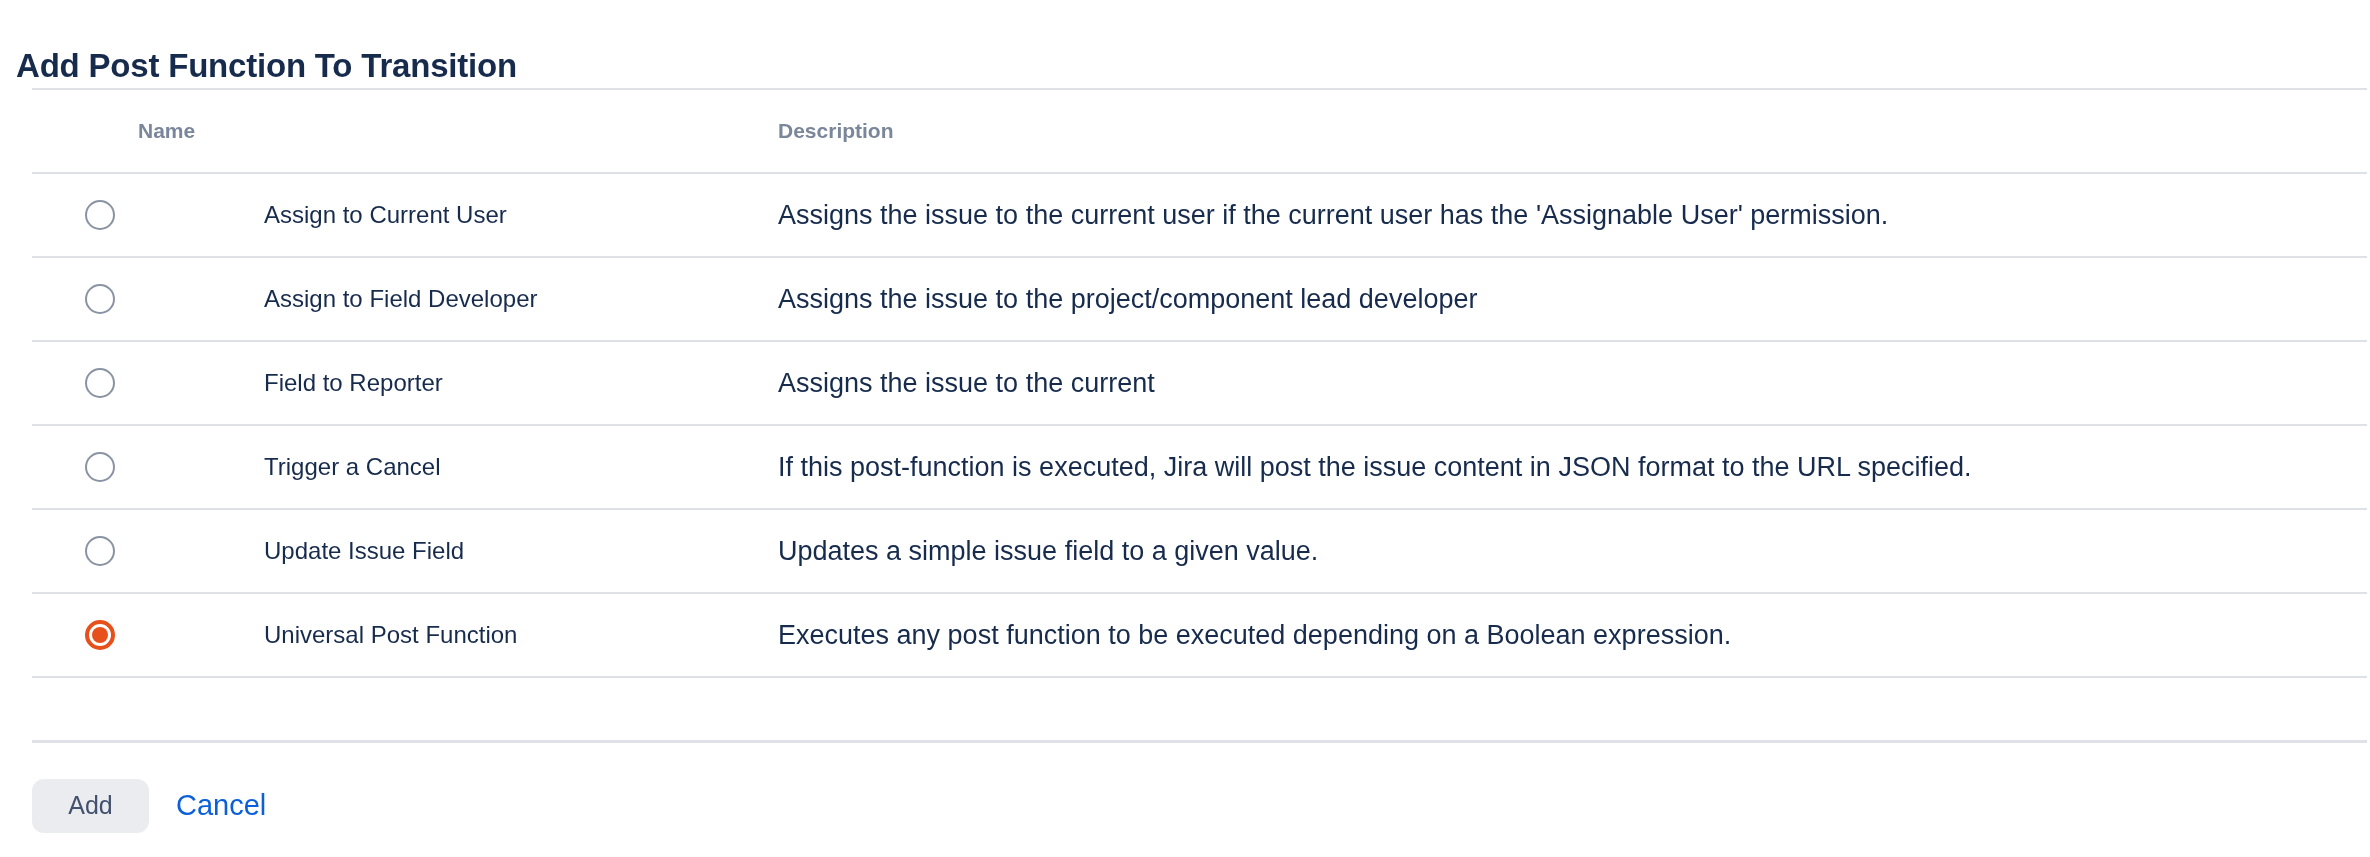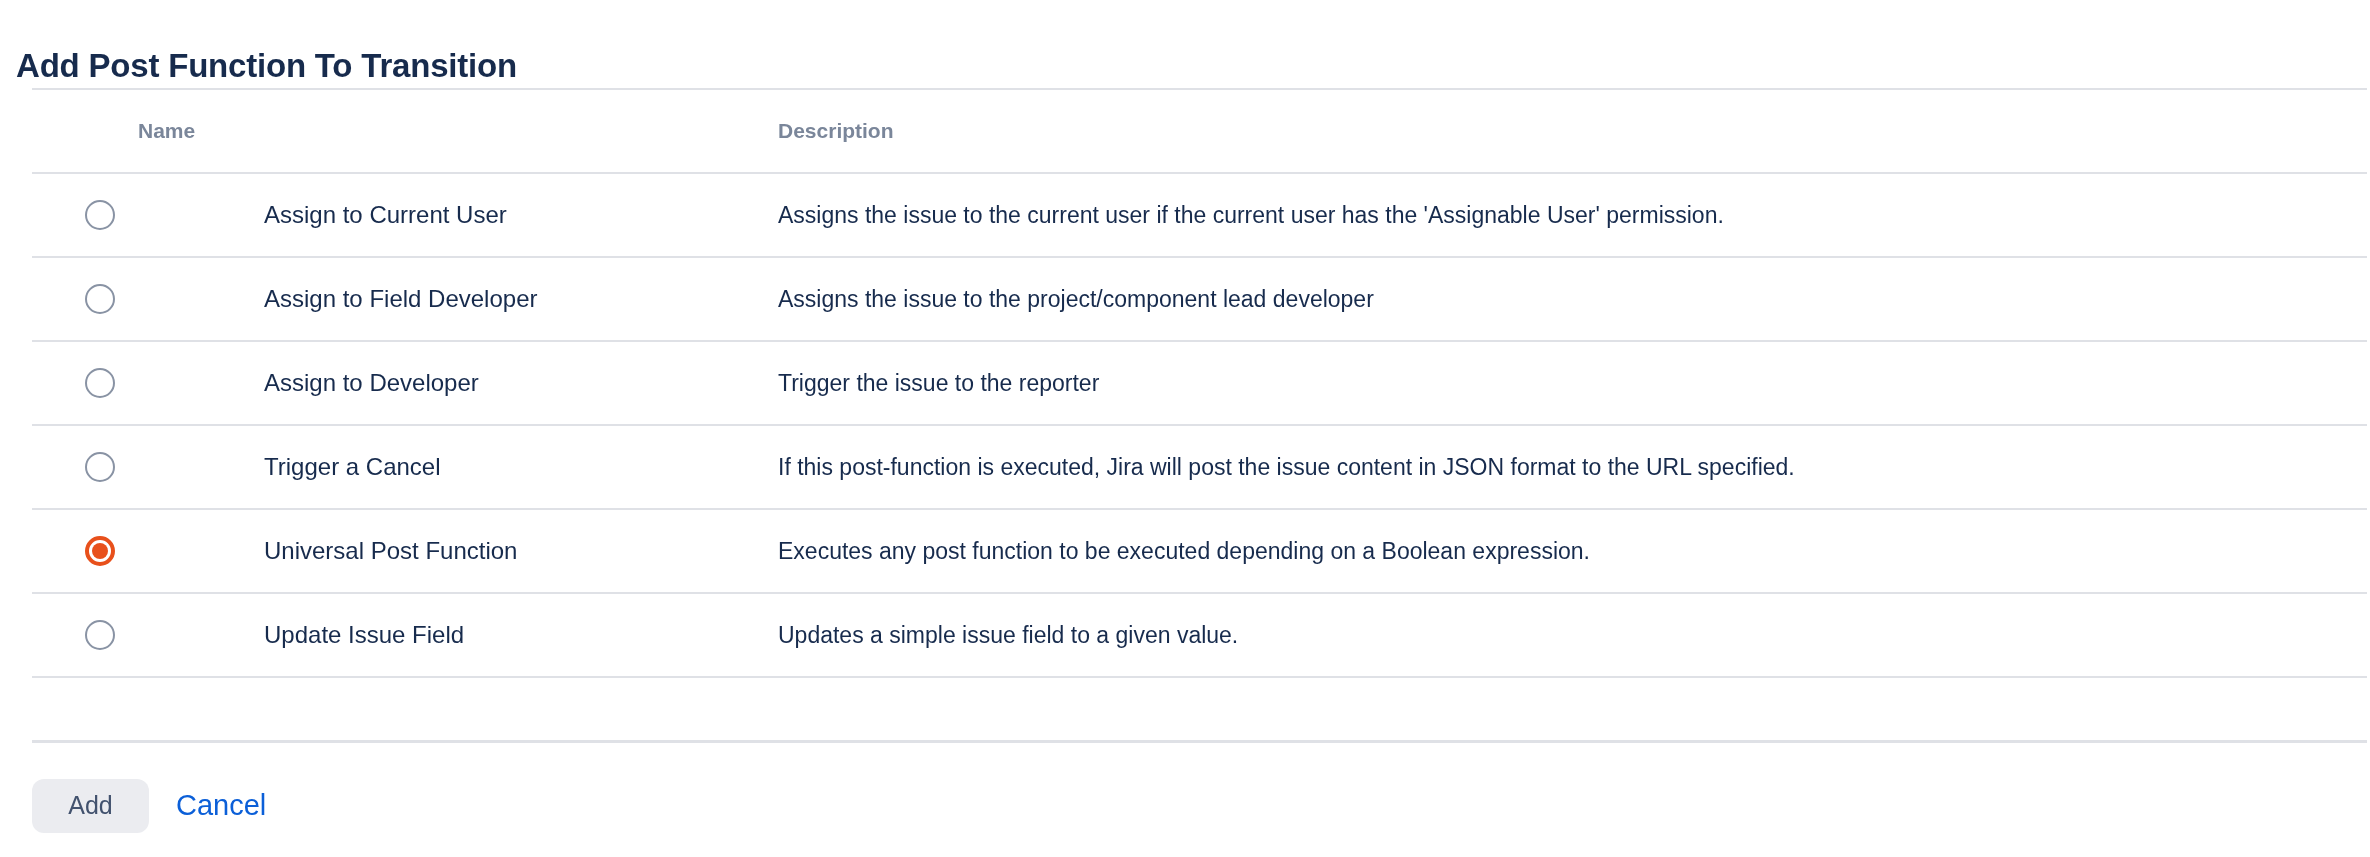--- a/index.html
+++ b/index.html
@@ -85,21 +85,21 @@
     text-align: left;
     padding-left: 53px !important;
   }
   .cell-name {
     padding-left: 126px !important;
     font-size: 24px;
     color: #172B4D;
     white-space: nowrap;
   }
   .cell-desc {
-    font-size: 23px;
+    font-size: 27px;
     color: #172B4D;
     white-space: nowrap;
   }
 
   
   .radio {
     display: inline-block;
     width: 30px;
     height: 30px;
     border-radius: 50%;
@@ -197,37 +197,37 @@
           <td class="cell-name">Assign to Current User</td>
           <td class="cell-desc">Assigns the issue to the current user if the current user has the 'Assignable User' permission.</td>
         </tr>
         <tr>
           <td class="cell-radio"><span class="radio"></span></td>
           <td class="cell-name">Assign to Field Developer</td>
           <td class="cell-desc">Assigns the issue to the project/component lead developer</td>
         </tr>
         <tr>
           <td class="cell-radio"><span class="radio"></span></td>
-          <td class="cell-name">Assign to Developer</td>
-          <td class="cell-desc">Trigger the issue to the reporter</td>
+          <td class="cell-name">Field to Reporter</td>
+          <td class="cell-desc">Assigns the issue to the current</td>
         </tr>
         <tr>
           <td class="cell-radio"><span class="radio"></span></td>
           <td class="cell-name">Trigger a Cancel</td>
           <td class="cell-desc">If this post-function is executed, Jira will post the issue content in JSON format to the URL specified.</td>
+        </tr>
+        <tr>
+          <td class="cell-radio"><span class="radio"></span></td>
+          <td class="cell-name">Update Issue Field</td>
+          <td class="cell-desc">Updates a simple issue field to a given value.</td>
         </tr>
         <tr>
           <td class="cell-radio"><span class="radio checked"></span></td>
           <td class="cell-name">Universal Post Function</td>
           <td class="cell-desc">Executes any post function to be executed depending on a Boolean expression.</td>
-        </tr>
-        <tr>
-          <td class="cell-radio"><span class="radio"></span></td>
-          <td class="cell-name">Update Issue Field</td>
-          <td class="cell-desc">Updates a simple issue field to a given value.</td>
         </tr>
       </tbody>
   </table>
 
   <div class="table-foot-rule"></div>
 
   <div class="actions">
     <button class="btn-add">Add</button>
     <a class="link-cancel">Cancel</a>
   </div>

